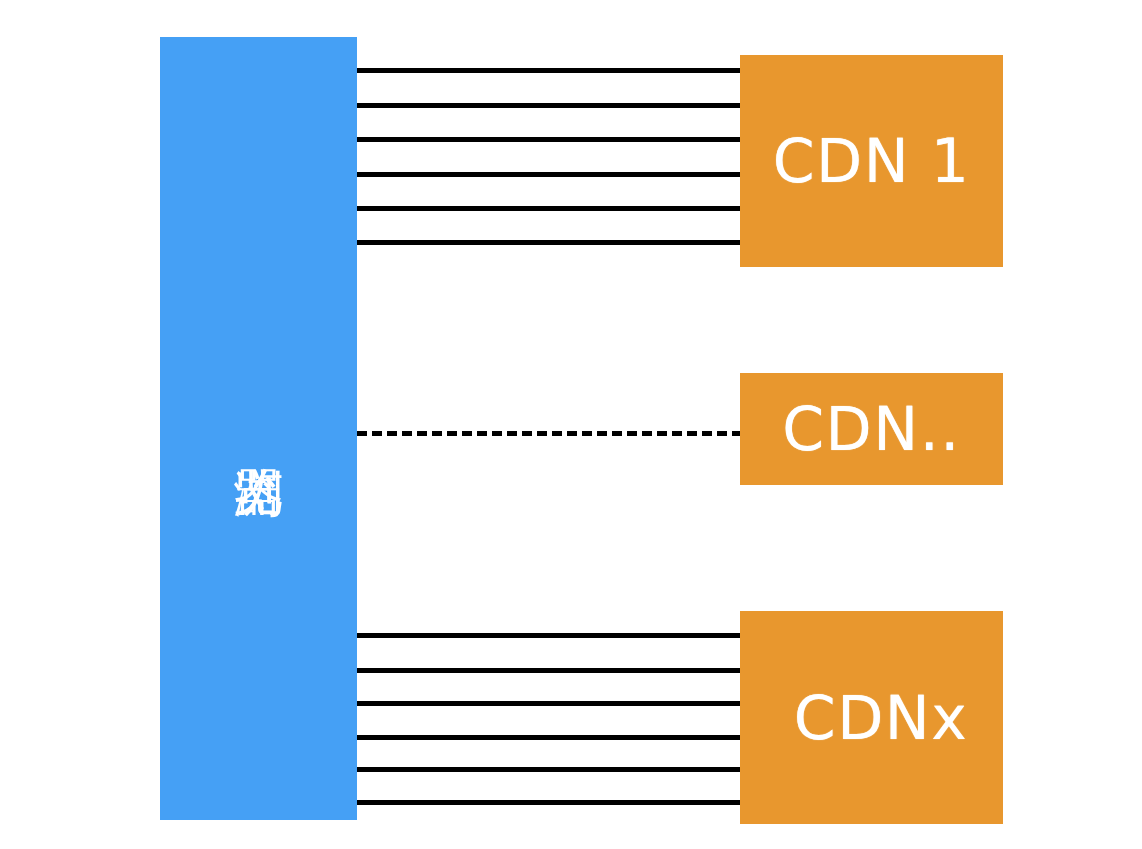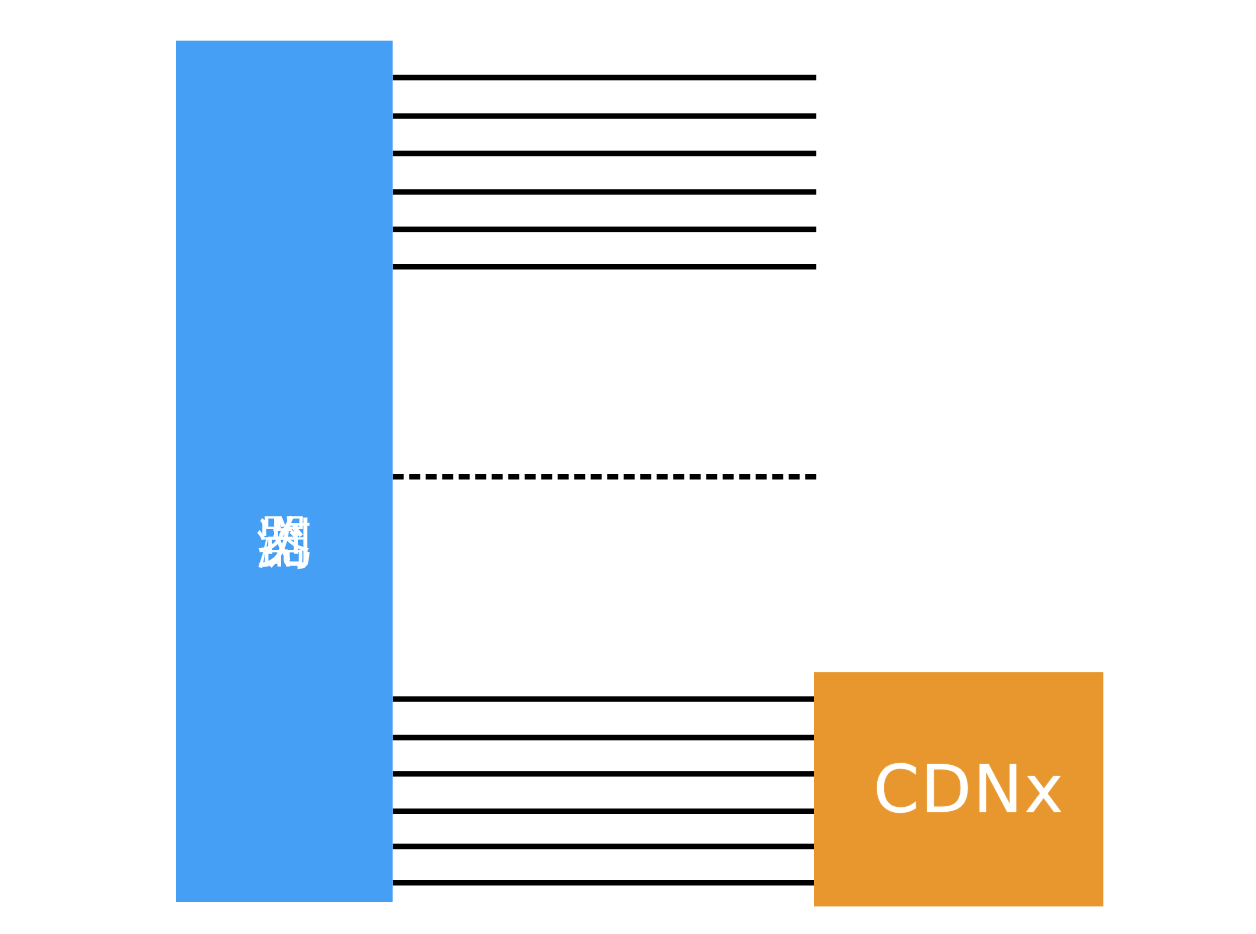--- a/index.html
+++ b/index.html
@@ -100,19 +100,25 @@
   <div class="connector" style="top:668px;"></div>
   <div class="connector" style="top:701px;"></div>
   <div class="connector" style="top:735px;"></div>
   <div class="connector" style="top:767px;"></div>
   <div class="connector" style="top:800px;"></div>
 
   <div class="browser-node">
     <span class="browser-label">浏览器</span>
   </div>
 
+  <div class="cdn-node" id="cdn-node-1">
+    <span class="cdn-label">CDN 1</span>
+  </div>
 
+  <div class="cdn-node" id="cdn-node-2">
+    <span class="cdn-label">CDN..</span>
+  </div>
 
   <div class="cdn-node" id="cdn-node-3">
     <span class="cdn-label">CDNx</span>
   </div>
 
 </div>
 
 </body></html>

